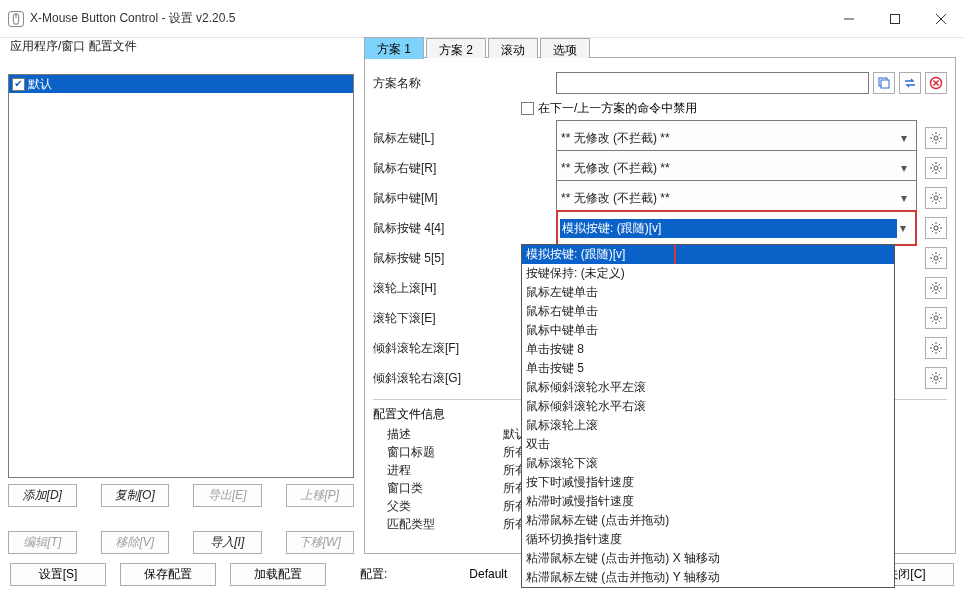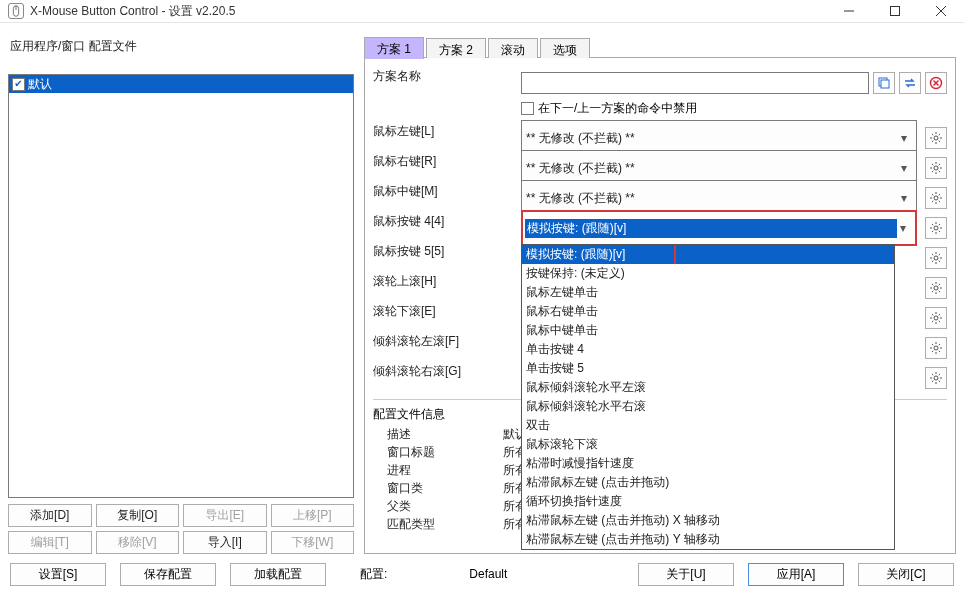--- a/index.html
+++ b/index.html
@@ -1,48 +1,48 @@
 <!DOCTYPE html>
 <html><head>
 <meta charset="utf-8">
 <style>
 * { box-sizing: border-box; margin: 0; padding: 0; font-family: "Microsoft YaHei", "Segoe UI", sans-serif; font-size: 12px; }
 body { background: #fff; width: 964px; height: 594px; overflow: hidden; position: relative; }
 
 
-.titlebar { height: 23px; display: flex; align-items: center; padding: 0 0 0 8px; border-bottom: 1px solid #e5e5e5; }
+.titlebar { height: 38px; display: flex; align-items: center; padding: 0 0 0 8px; border-bottom: 1px solid #e5e5e5; }
 .titlebar .icon { width: 16px; height: 16px; border: 1px solid #888; border-radius: 3px; margin-right: 6px; display: inline-flex; align-items: center; justify-content: center; }
 .titlebar .title { flex: 1; color: #333; }
 .titlebar .wbtn { width: 46px; height: 30px; display: inline-flex; align-items: center; justify-content: center; color: #333; }
 .titlebar .wbtn svg { width: 10px; height: 10px; }
 
 
 .main { position: absolute; top: 30px; left: 0; right: 0; bottom: 40px; display: flex; padding: 6px 8px 0 8px; }
 
 
 .left { width: 346px; display: flex; flex-direction: column; }
 .left-label { margin: 2px 0 19px 2px; color: #222; }
 .profile-list { flex: 1; border: 1px solid #7a7a7a; background: #fff; overflow: hidden; }
 .profile-item { height: 18px; display: flex; align-items: center; padding: 0 3px; }
 .profile-item.sel { background: #0a62c9; color: #fff; }
 .profile-item .chk { width: 13px; height: 13px; background: #fff; border: 1px solid #7a7a7a; margin-right: 3px; display: inline-flex; align-items: center; justify-content: center; color: #0a62c9; font-size: 10px; line-height: 1; }
-.left-btns { display: grid; grid-template-columns: repeat(4, 1fr); gap: 4px; margin-top: 6px; }
+.left-btns { display: grid; grid-template-columns: repeat(4, 1fr); gap: 24px; margin-top: 6px; font-style: italic; }
 .btn { height: 23px; border: 1px solid #adadad; background: #fdfdfd; color: #222; display: inline-flex; align-items: center; justify-content: center; padding: 0 6px; white-space: nowrap; }
 .btn.disabled { color: #a0a0a0; }
 
 
 .right { flex: 1; margin-left: 10px; display: flex; flex-direction: column; position: relative; }
 .tabs { display: flex; height: 22px; border-bottom: 1px solid #aaa; }
 .tab { padding: 3px 12px 0 12px; border: 1px solid #aaa; border-bottom: none; background: #fff; margin-right: 2px; height: 22px; }
-.tab.active { background: #c4b5fd; position: relative; top: 1px; }
+.tab.active { background: #7dd3fc; position: relative; top: 1px; }
 .tab.inactive { background: #f4f4f4; height: 20px; margin-top: 2px; }
 
 .tab-body { border: 1px solid #aaa; border-top: none; padding: 10px 8px 6px 8px; flex: 1; position: relative; }
 
-.row { display: flex; height: 30px; }
+.row { display: flex; align-items: center; height: 30px; gap: 35px; }
 .row .lbl { width: 148px; color: #222; }
 .row .val { flex: 1; display: flex; align-items: center; gap: 4px; }
 
 .name-input { flex: 1; height: 22px; border: 1px solid #7a7a7a; background: #fff; }
 .icon-btn { width: 22px; height: 22px; border: 1px solid #adadad; background: #fdfdfd; display: inline-flex; align-items: center; justify-content: center; }
 .icon-btn svg { width: 14px; height: 14px; }
 
 .chk-line { display: flex; align-items: center; margin: 2px 0 6px 148px; }
 .chk-line .cbox { width: 13px; height: 13px; border: 1px solid #7a7a7a; margin-right: 4px; }
 
@@ -391,26 +391,28 @@
           <div class="ilbl">匹配类型</div>
           <div class="ival">所有</div>
         </div>
 
       <div class="dd-popup">
         <div class="opt hl boxed">模拟按键: (跟随)[v]</div>
         <div class="opt">按键保持: (未定义)</div>
         <div class="opt">鼠标左键单击</div>
         <div class="opt">鼠标右键单击</div>
         <div class="opt">鼠标中键单击</div>
-        <div class="opt">单击按键 4</div>
+        <div class="opt">单击按键 8</div>
         <div class="opt">单击按键 5</div>
         <div class="opt">鼠标倾斜滚轮水平左滚</div>
         <div class="opt">鼠标倾斜滚轮水平右滚</div>
+        <div class="opt">鼠标滚轮上滚</div>
         <div class="opt">双击</div>
         <div class="opt">鼠标滚轮下滚</div>
+        <div class="opt">按下时减慢指针速度</div>
         <div class="opt">粘滞时减慢指针速度</div>
         <div class="opt">粘滞鼠标左键 (点击并拖动)</div>
         <div class="opt">循环切换指针速度</div>
         <div class="opt">粘滞鼠标左键 (点击并拖动) X 轴移动</div>
         <div class="opt">粘滞鼠标左键 (点击并拖动) Y 轴移动</div>
 
       </div>
 
     </div>
   </div>

